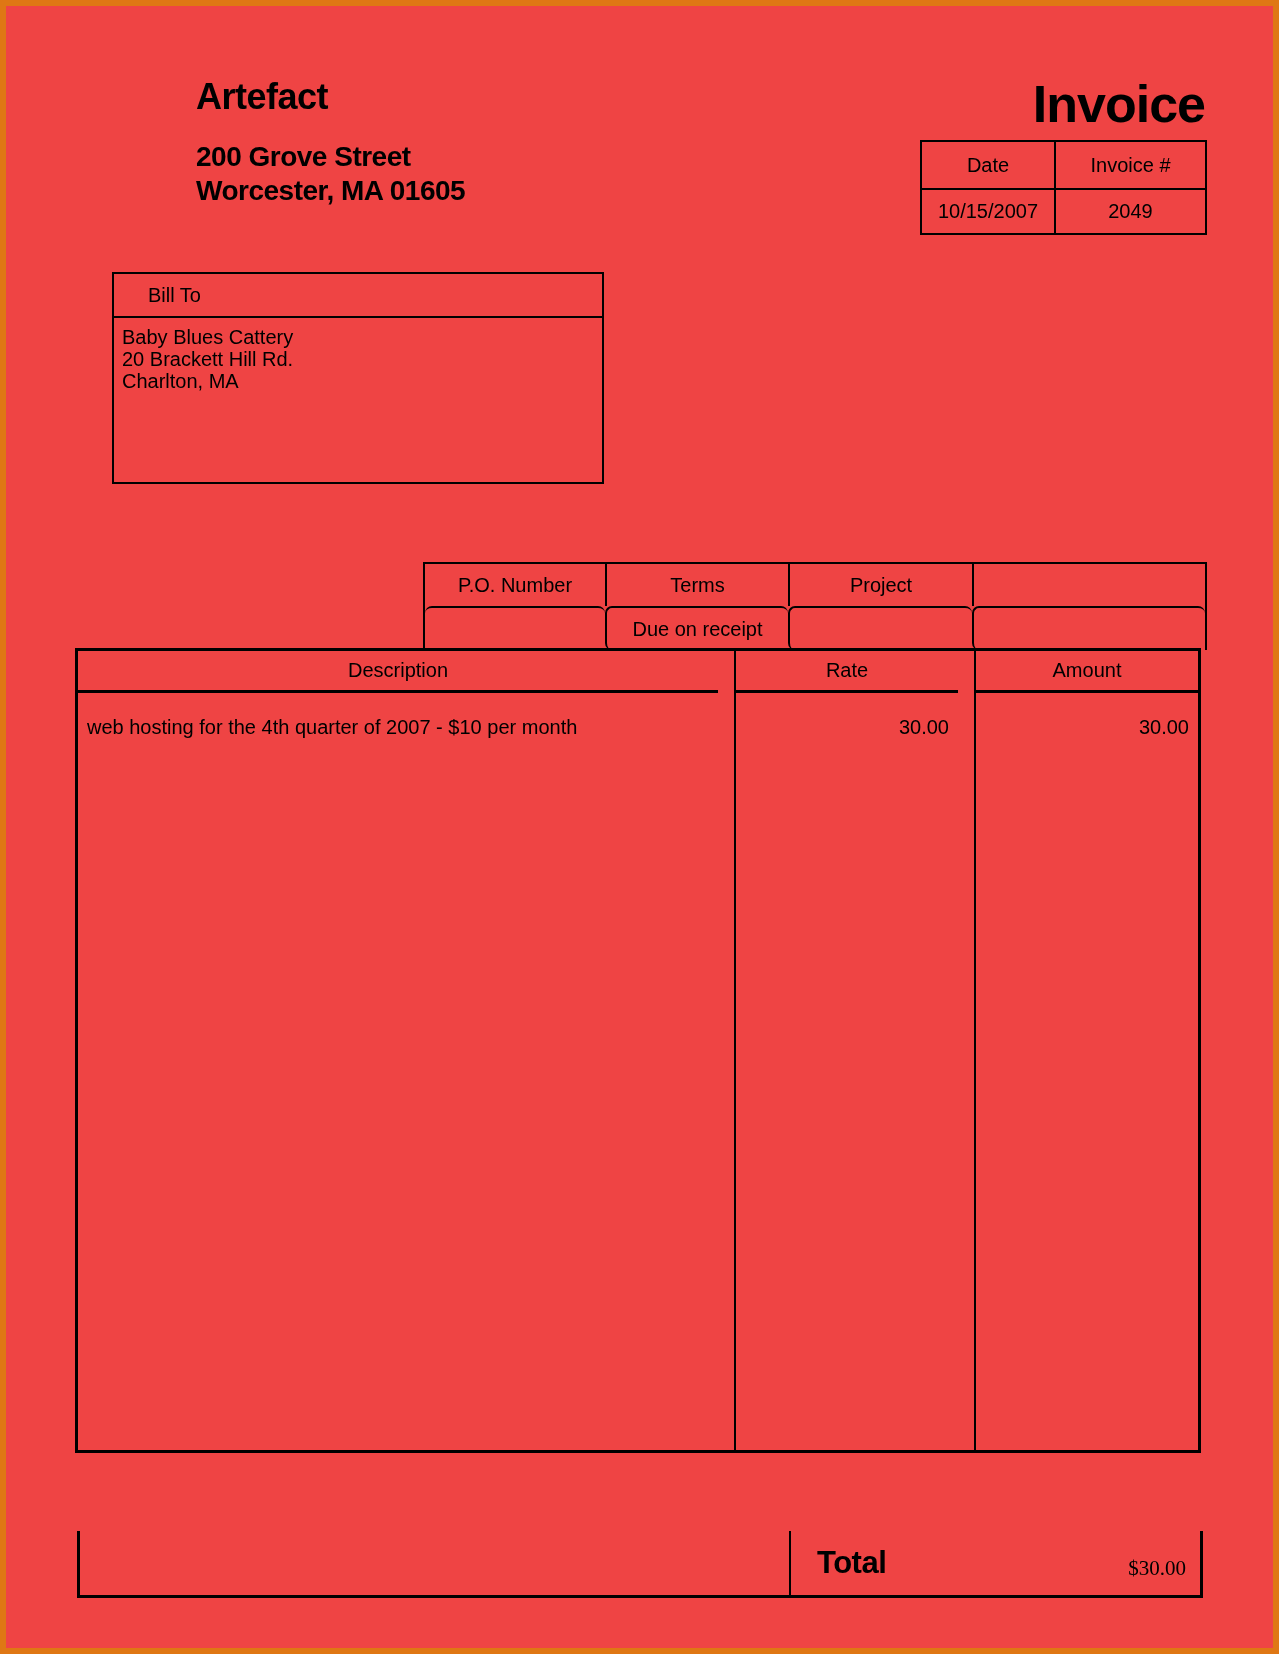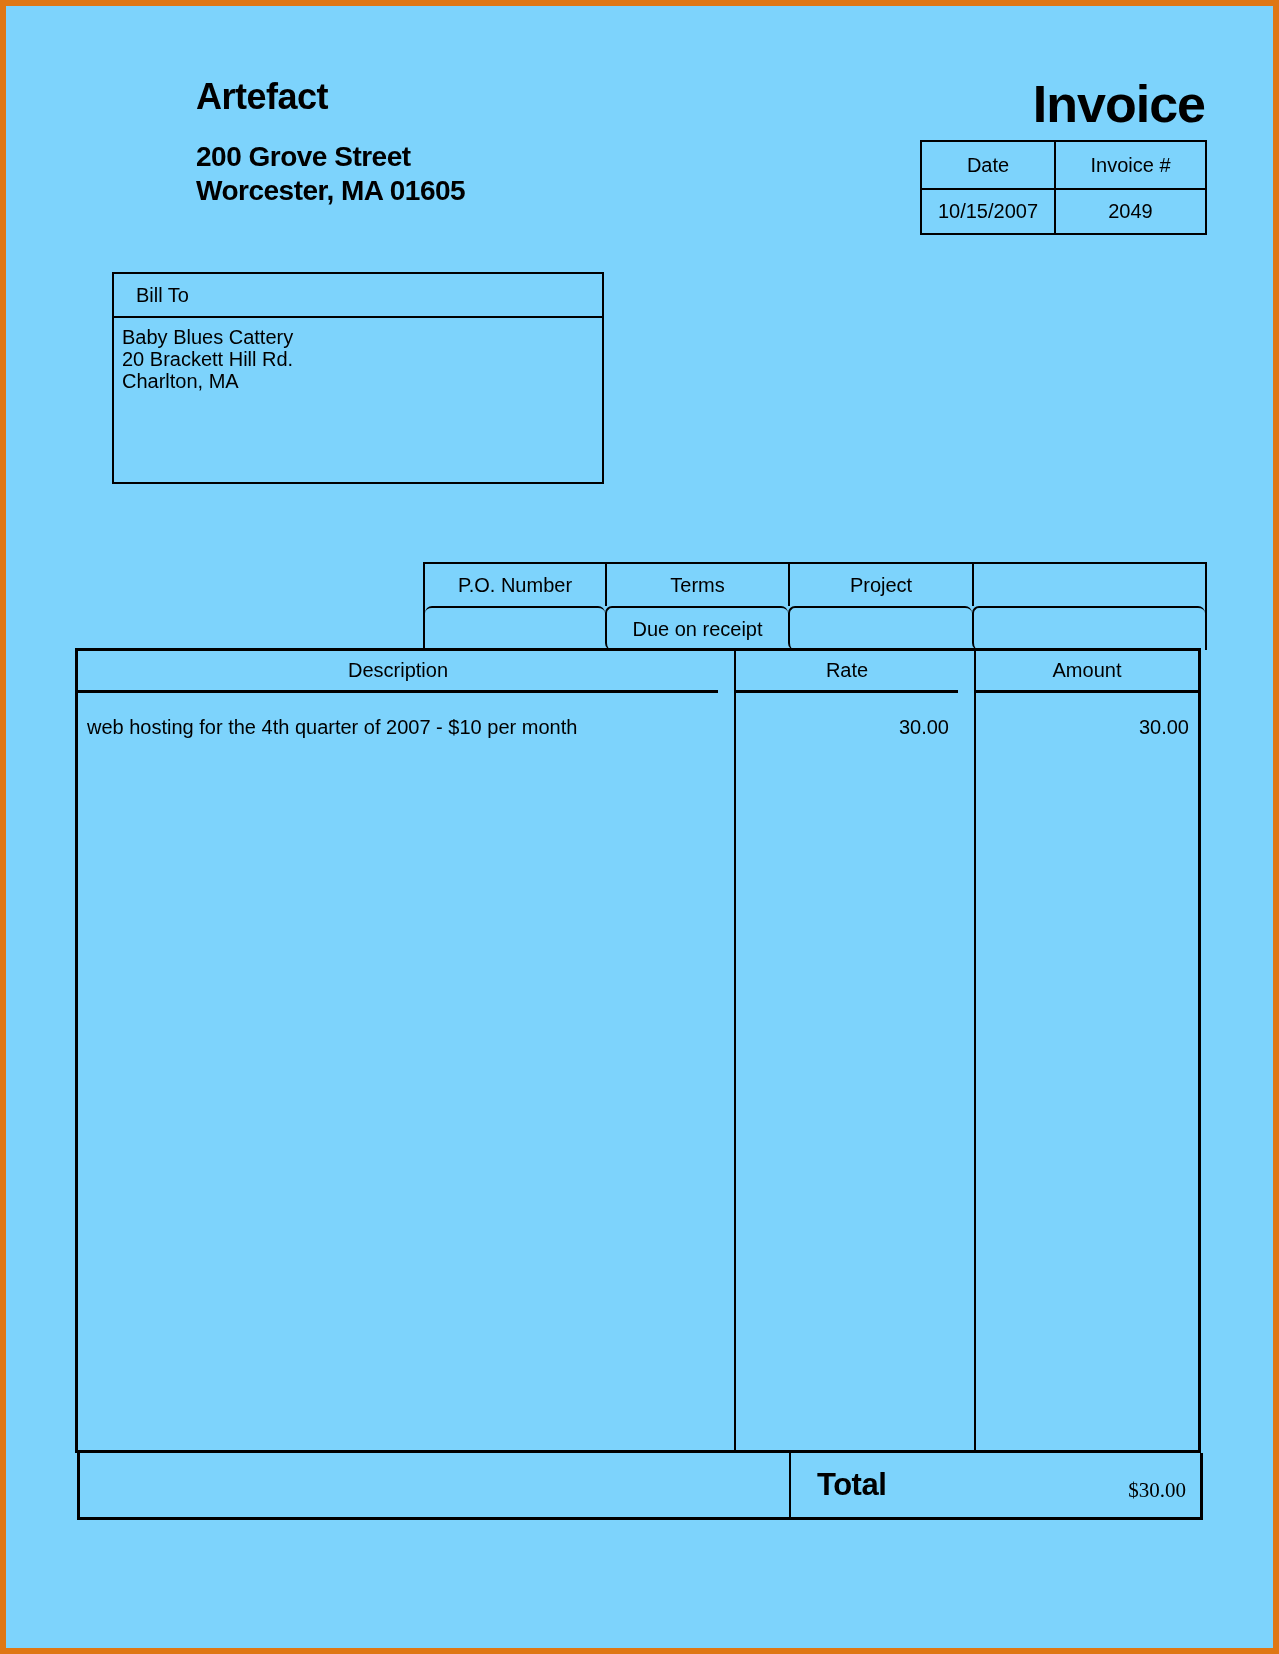--- a/index.html
+++ b/index.html
@@ -6,21 +6,21 @@
   html, body { background: #ffffff; }
   body {
     margin: 0;
     font-family: "Liberation Sans", sans-serif;
     color: #000;
   }
   .page {
     position: relative;
     width: 1279px;
     height: 1654px;
-    background: #7dd3fc;
+    background: #ef4444;
     border: 6px solid #DF7714;
     overflow: hidden;
   }
 
   
   .company { position: absolute; left: 190px; top: 70px; }
   .company-name {
     font-size: 36px; font-weight: bold; line-height: 42px; letter-spacing: -0.5px;
   }
   .company-address {
@@ -48,21 +48,21 @@
   .meta-table .cell.col2 { border-left: 2px solid #000; }
   .meta-table .cell.row2 { border-top: 2px solid #000; }
 
   
   .bill-to {
     position: absolute; left: 106px; top: 266px; width: 492px; height: 212px;
     border: 2px solid #000;
   }
   .bill-to-header {
     height: 44px; border-bottom: 2px solid #000;
-    display: flex; align-items: center; padding-left: 22px;
+    display: flex; align-items: center; padding-left: 34px;
     font-size: 20px;
   }
   .bill-to-body {
     padding: 8px 8px; font-size: 20px; line-height: 22px;
   }
 
   
   .po-table {
     position: absolute; left: 417px; top: 556px;
     display: grid;
@@ -92,21 +92,21 @@
     border-bottom: 3px solid #000;
   }
   .items-table .bl { border-left: 2px solid #000; margin-left: 16px; }
   .items-table .bcell {
     font-size: 20px; padding: 22px 9px; line-height: 24px;
   }
   .items-table .bcell.num { text-align: right; }
 
   
   .total-bar {
-    position: absolute; left: 71px; top: 1447px; width: 1126px; height: 67px;
+    position: absolute; left: 71px; top: 1525px; width: 1126px; height: 67px;
     border: 3px solid #000; border-top: none;
     display: flex;
   }
   .total-spacer { width: 711px; border-right: 2px solid #000; }
   .total-right {
     flex: 1; display: flex; align-items: center; justify-content: space-between;
     padding: 0 14px 0 26px;
   }
   .total-label { font-size: 31px; font-weight: bold; letter-spacing: -0.5px; }
   .total-value { font-size: 21px; margin-top: 10px; font-family: Liberation Serif, serif; }

